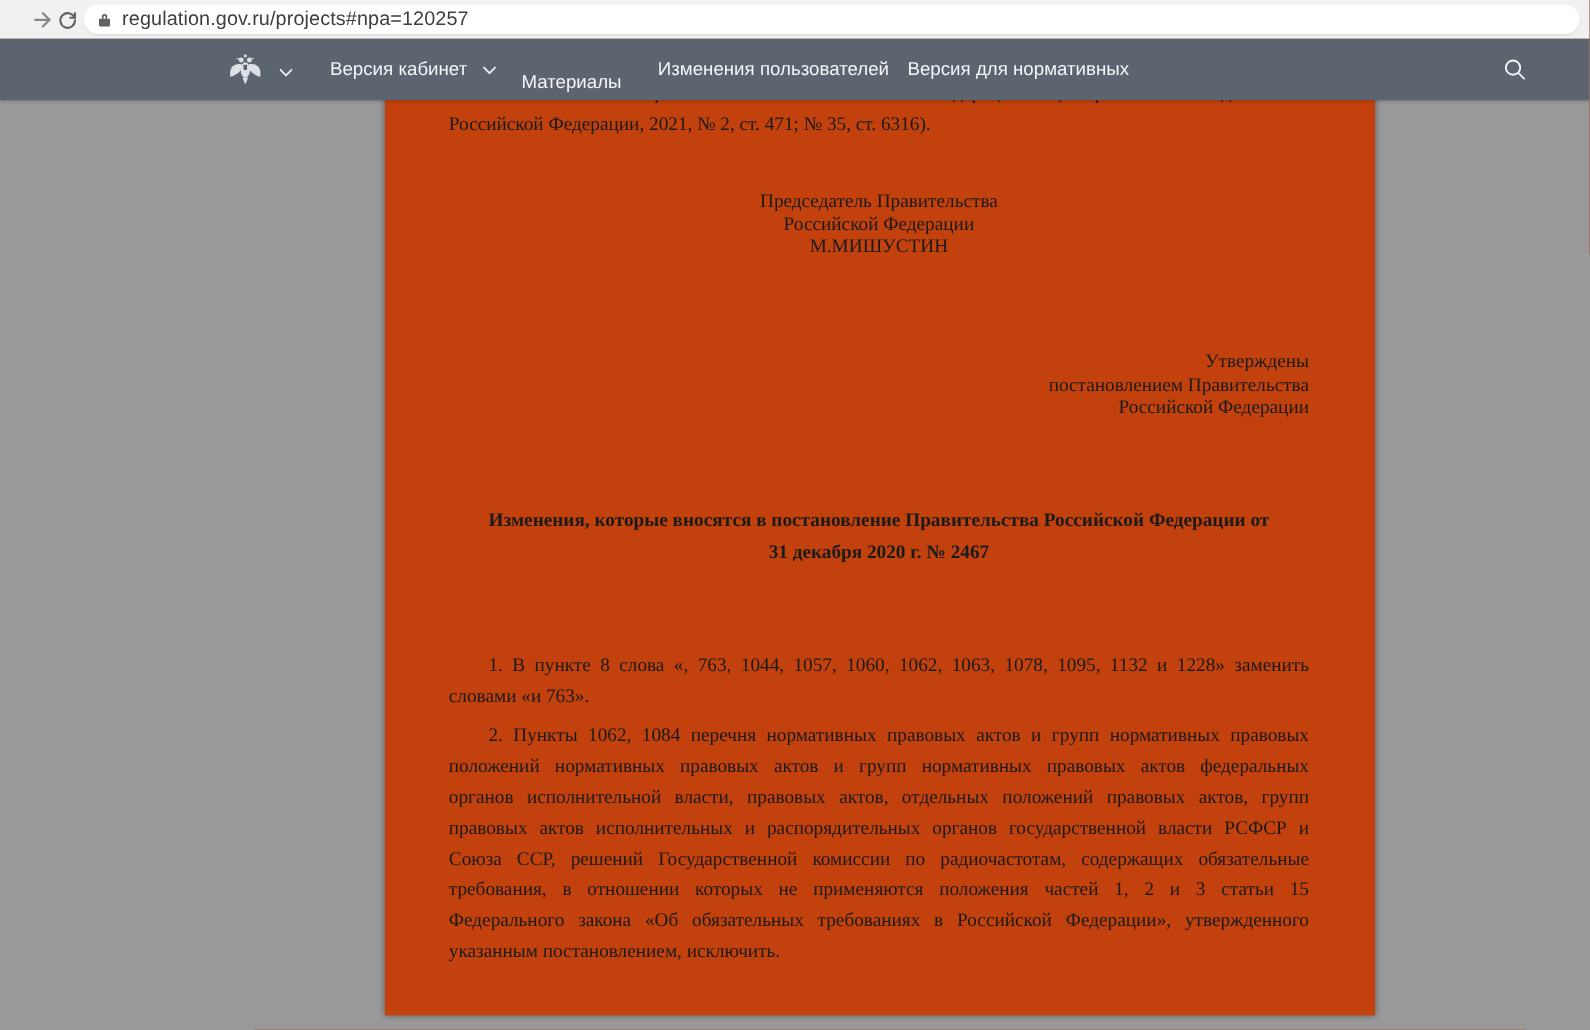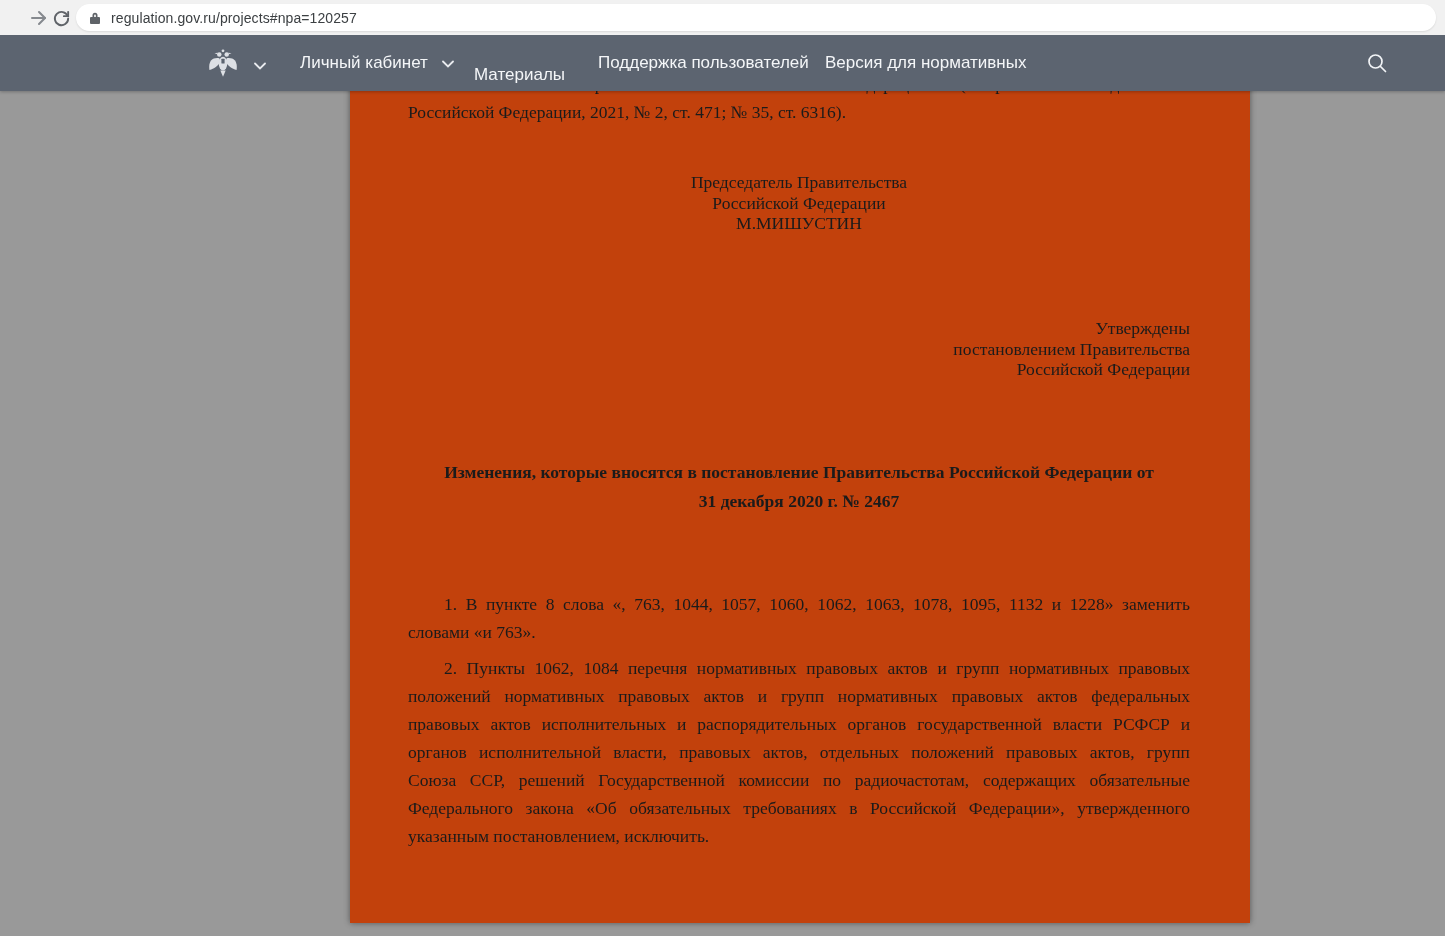--- a/index.html
+++ b/index.html
@@ -11,21 +11,21 @@
   .browser-bar{position:absolute;left:0;top:0;width:1445px;height:35px;
     background:#f1f1f1;z-index:20;}
   .nav-btn{position:absolute;top:7px;width:22px;height:22px;display:flex;
     align-items:center;justify-content:center;cursor:pointer;}
   .btn-forward{left:28px;}
   .btn-reload{left:50px;}
   .addr-pill{position:absolute;left:76px;top:4px;width:1360px;height:27px;
     background:#ffffff;border-radius:14px;box-shadow:0 1px 2px rgba(0,0,0,0.10);
     display:flex;align-items:center;}
   .lock{margin-left:13px;display:flex;align-items:center;}
-  .url-text{margin-left:10px;font-size:14px;color:#3c4043;letter-spacing:0.1px;}
+  .url-text{margin-left:10px;font-size:18px;color:#3c4043;letter-spacing:0.1px;}
 
   
   .navbar{position:absolute;left:0;top:35px;width:1445px;height:56px;
     background:#5c6470;z-index:15;box-shadow:0 1px 3px rgba(0,0,0,0.25);}
   .navbar .inner{position:relative;width:100%;height:100%;}
   .logo-wrap{position:absolute;left:206px;top:11px;display:flex;align-items:center;cursor:pointer;}
   .chev{display:inline-block;margin-left:14px;}
   .nav-item{position:absolute;top:0;height:56px;display:flex;align-items:center;
     color:#f4f6f8;font-size:17px;cursor:pointer;white-space:nowrap;}
   .nav-lk{left:300px;}
@@ -85,23 +85,24 @@
       </div>
 
       <div class="doc para1">
         <div class="doc-line just indent">1. В пункте 8 слова «, 763, 1044, 1057, 1060, 1062, 1063, 1078, 1095, 1132 и 1228» заменить</div>
         <div class="doc-line lastline">словами «и 763».</div>
       </div>
 
       <div class="doc para2">
         <div class="doc-line just indent">2. Пункты 1062, 1084 перечня нормативных правовых актов и групп нормативных правовых</div>
         <div class="doc-line just">положений нормативных правовых актов и групп нормативных правовых актов федеральных</div>
+        <div class="doc-line just">органов исполнительной власти, правовых актов, отдельных положений правовых актов, групп</div>
         <div class="doc-line just">правовых актов исполнительных и распорядительных органов государственной власти РСФСР и</div>
-        <div class="doc-line just">органов исполнительной власти, правовых актов, отдельных положений правовых актов, групп</div>
         <div class="doc-line just">Союза ССР, решений Государственной комиссии по радиочастотам, содержащих обязательные</div>
+        <div class="doc-line just">требования, в отношении которых не применяются положения частей 1, 2 и 3 статьи 15</div>
         <div class="doc-line just">Федерального закона «Об обязательных требованиях в Российской Федерации», утвержденного</div>
         <div class="doc-line lastline">указанным постановлением, исключить.</div>
       </div>
 
     </div>
   </div>
 
   <div class="browser-bar">
     <div class="nav-btn btn-forward">
       <svg width="20" height="20" viewBox="0 0 20 20" fill="none" stroke="#85898e" stroke-width="2" stroke-linecap="round" stroke-linejoin="round">
@@ -146,32 +147,32 @@
           </svg>
         </span>
         <span class="chev">
           <svg width="12" height="8" viewBox="0 0 12 8" fill="none" stroke="#e9ebef" stroke-width="1.8" stroke-linecap="round">
               <polyline points="1,1.5 6,6.5 11,1.5"></polyline>
             </svg>
         </span>
       </div>
 
       <div class="nav-item nav-lk">
-        <span>Личный кабинет</span>
+        <span>Версия кабинет</span>
         <span class="chev">
           <svg width="12" height="8" viewBox="0 0 12 8" fill="none" stroke="#e9ebef" stroke-width="1.8" stroke-linecap="round">
               <polyline points="1,1.5 6,6.5 11,1.5"></polyline>
             </svg>
         </span>
       </div>
       <div class="nav-item nav-mat">
         <span>Материалы</span>
       </div>
       <div class="nav-item nav-sup">
-        <span>Поддержка пользователей</span>
+        <span>Изменения пользователей</span>
       </div>
       <div class="nav-item nav-ver">
         <span>Версия для нормативных</span>
       </div>
 
       <div class="nav-search">
         <svg width="22" height="22" viewBox="0 0 22 22" fill="none" stroke="#f2f4f7" stroke-width="1.7" stroke-linecap="round">
           <circle cx="9.5" cy="9.5" r="6.5"></circle>
           <line x1="14.5" y1="14.5" x2="19.5" y2="19.5"></line>
         </svg>

